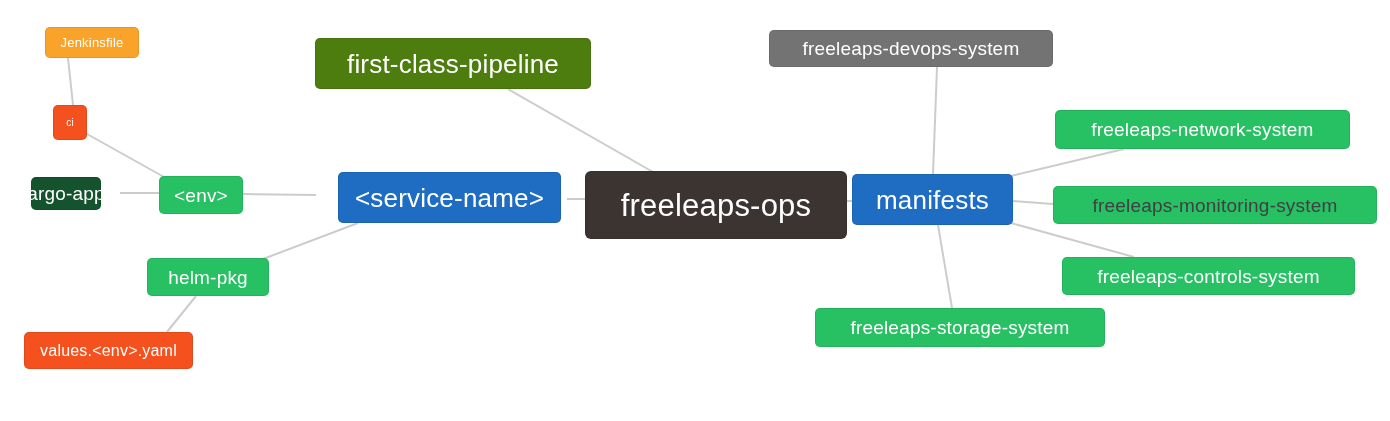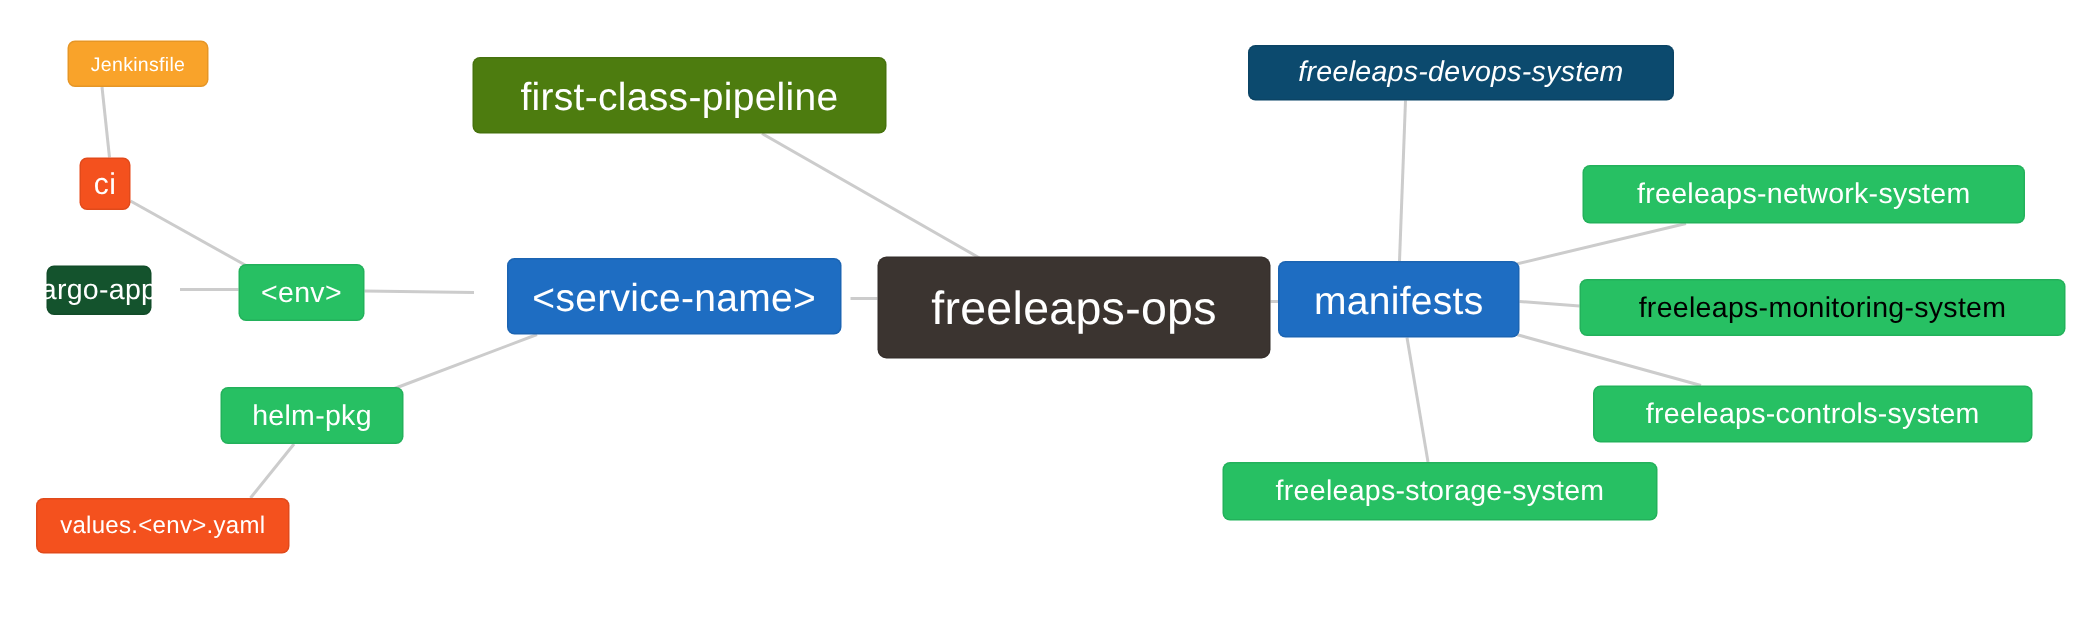--- a/index.html
+++ b/index.html
@@ -52,27 +52,27 @@
       <line x1="567" y1="199" x2="585" y2="199" stroke="#CCCCCC" stroke-width="2"></line>
       <line x1="847" y1="201" x2="852" y2="201" stroke="#CCCCCC" stroke-width="2"></line>
       <line x1="937" y1="67" x2="933" y2="174" stroke="#CCCCCC" stroke-width="2"></line>
       <line x1="1011" y1="176" x2="1124" y2="149" stroke="#CCCCCC" stroke-width="2"></line>
       <line x1="1013" y1="201" x2="1053" y2="204" stroke="#CCCCCC" stroke-width="2"></line>
       <line x1="1011" y1="223" x2="1134" y2="257" stroke="#CCCCCC" stroke-width="2"></line>
       <line x1="938" y1="225" x2="952" y2="308" stroke="#CCCCCC" stroke-width="2"></line>
     </svg>
 
 <div class="node" style="left: 21px; top: 27px; width: 94px; height: 31px; font-size: 13px; background: rgb(249, 163, 42); color: rgb(255, 255, 255); margin-left: 24px;">Jenkinsfile</div>
-    <div class="node" style="left: 53px; top: 105px; width: 34px; height: 35px; font-size: 20px; background: rgb(244, 81, 30); color: rgb(255, 255, 255);">ci</div>
+    <div class="node" style="left: 53px; top: 105px; width: 34px; height: 35px; font-size: 10px; background: rgb(244, 81, 30); color: rgb(255, 255, 255);">ci</div>
     <div class="node" style="left: 31px; top: 177px; width: 70px; height: 33px; font-size: 19px; background: #14532d; color: rgb(255, 255, 255);">argo-app</div>
     <div class="node" style="left: 159px; top: 176px; width: 84px; height: 38px; font-size: 19px; background: rgb(39, 192, 99); color: rgb(255, 255, 255);">&lt;env&gt;</div>
     <div class="node" style="left: 147px; top: 258px; width: 122px; height: 38px; font-size: 19px; background: rgb(39, 192, 99); color: rgb(255, 255, 255);">helm-pkg</div>
     <div class="node" style="left: 24px; top: 332px; width: 169px; height: 37px; font-size: 16px; background: rgb(244, 81, 30); color: rgb(255, 255, 255);">values.&lt;env&gt;.yaml</div>
     <div class="node" style="left: 315px; top: 38px; width: 276px; height: 51px; font-size: 26px; background: #4d7c0f; color: rgb(255, 255, 255);">first-class-pipeline</div>
     <div class="node" style="left: 316px; top: 172px; width: 223px; height: 51px; font-size: 26px; background: rgb(30, 109, 194); color: rgb(255, 255, 255); margin-left: 22px;">&lt;service-name&gt;</div>
     <div class="node" style="left: 585px; top: 171px; width: 262px; height: 68px; font-size: 31px; background: rgb(59, 52, 48); color: rgb(255, 255, 255); border-radius: 6px;">freeleaps-ops</div>
     <div class="node" style="left: 852px; top: 174px; width: 161px; height: 51px; font-size: 26px; background: rgb(30, 109, 194); color: rgb(255, 255, 255);">manifests</div>
-    <div class="node" style="left: 832px; top: 30px; width: 284px; height: 37px; font-size: 19px; background: #0c4a6e; color: rgb(255, 255, 255); font-style: italic;">freeleaps-devops-system</div>
+    <div class="node" style="left: 769px; top: 30px; width: 284px; height: 37px; font-size: 19px; background: #737373; color: rgb(255, 255, 255);">freeleaps-devops-system</div>
     <div class="node" style="left: 1055px; top: 110px; width: 295px; height: 39px; font-size: 19px; background: rgb(39, 192, 99); color: rgb(255, 255, 255);">freeleaps-network-system</div>
-    <div class="node" style="left: 1053px; top: 186px; width: 324px; height: 38px; font-size: 19px; background: rgb(39, 192, 99); color: #000000;">freeleaps-monitoring-system</div>
+    <div class="node" style="left: 1053px; top: 186px; width: 324px; height: 38px; font-size: 19px; background: rgb(39, 192, 99); color: #404040;">freeleaps-monitoring-system</div>
     <div class="node" style="left: 1062px; top: 257px; width: 293px; height: 38px; font-size: 19px; background: rgb(39, 192, 99); color: rgb(255, 255, 255);">freeleaps-controls-system</div>
     <div class="node" style="left: 815px; top: 308px; width: 290px; height: 39px; font-size: 19px; background: rgb(39, 192, 99); color: rgb(255, 255, 255);">freeleaps-storage-system</div>
   </div>
 
 </body></html>

